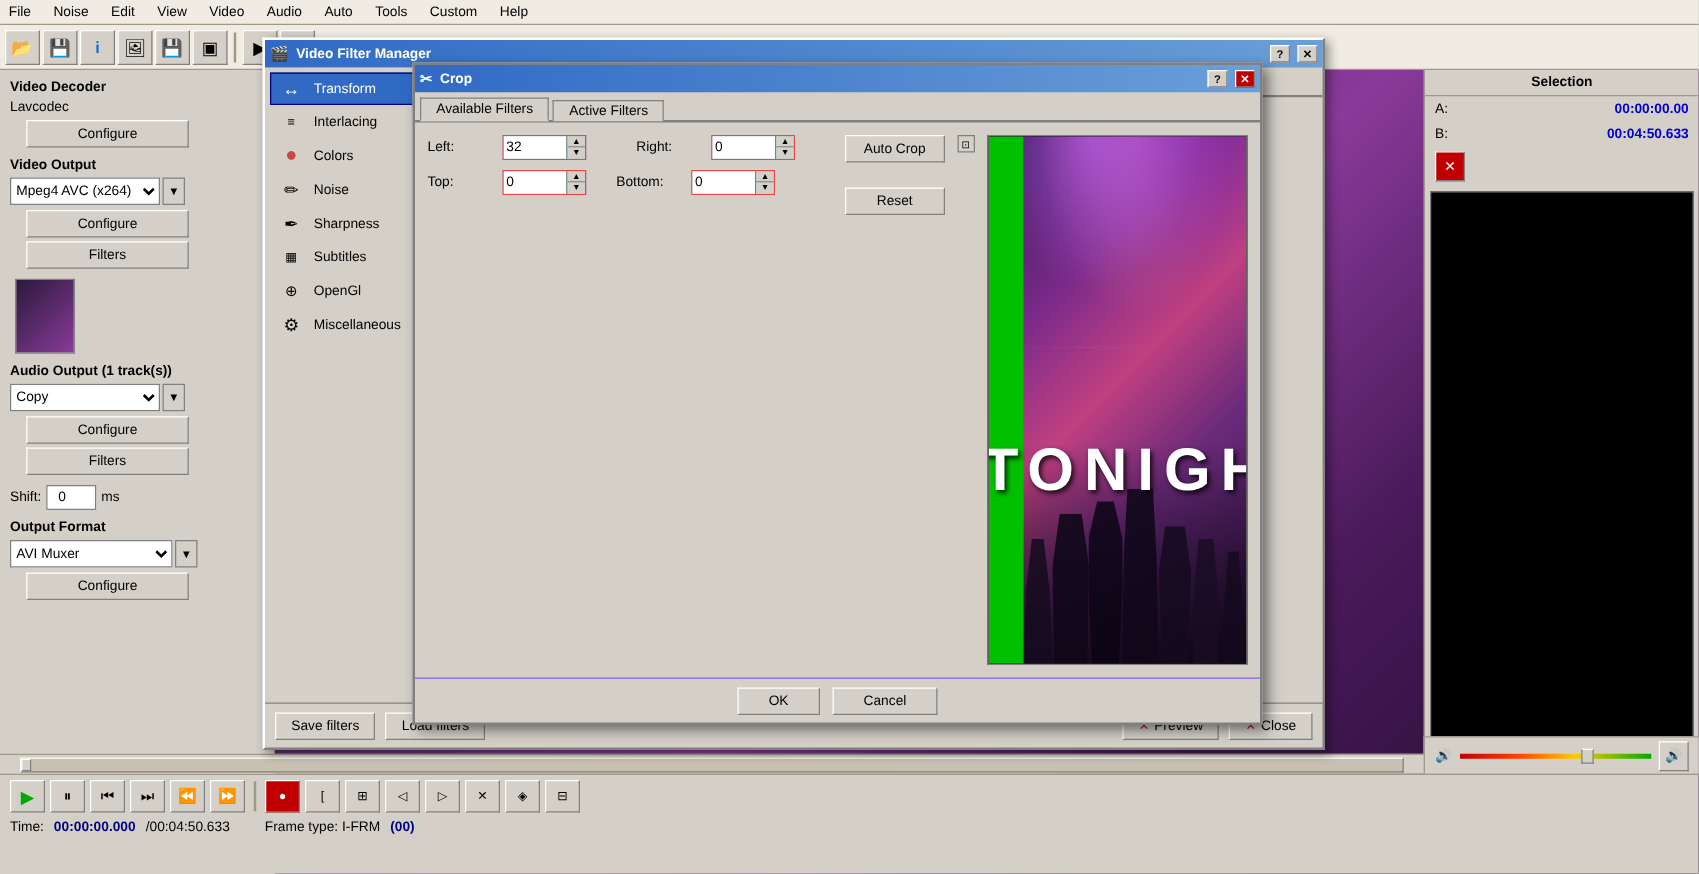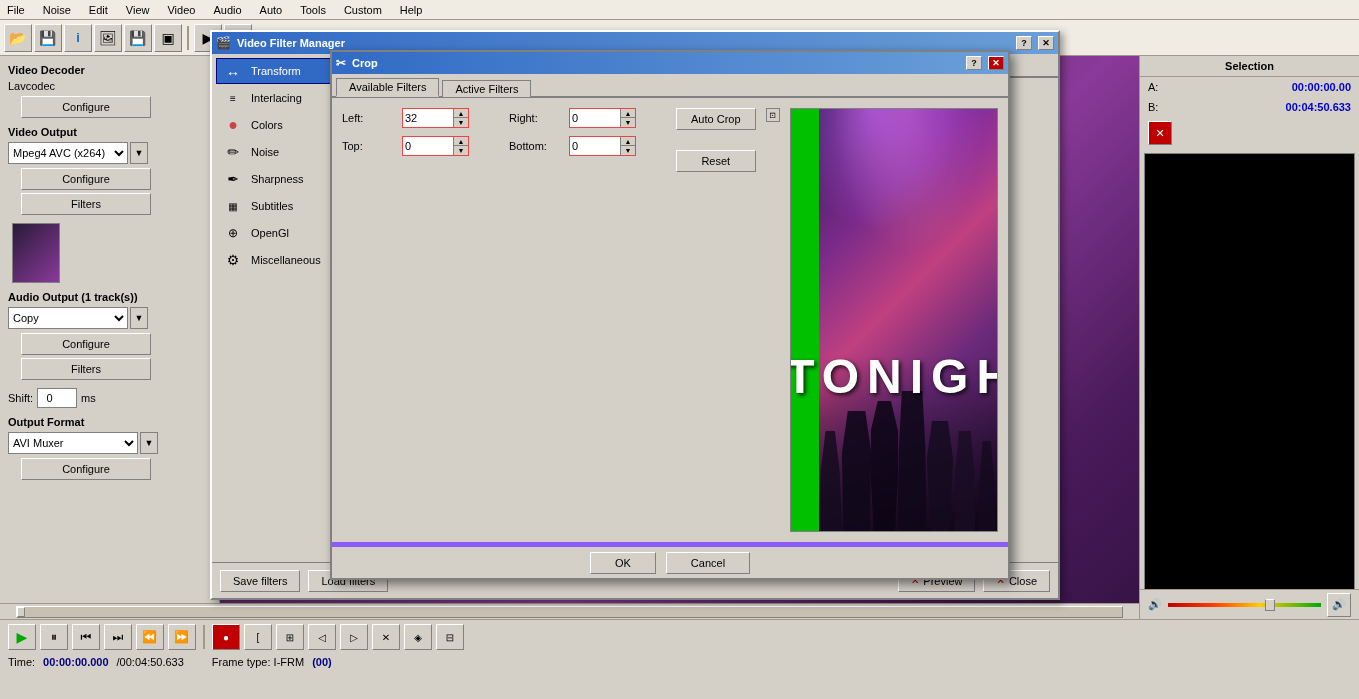--- a/index.html
+++ b/index.html
@@ -477,21 +477,21 @@
       font-size: 48px;
       font-weight: 900;
       color: #fff;
       text-shadow: 2px 2px 4px rgba(0,0,0,0.8);
       letter-spacing: 8px;
       font-family: Arial Black, sans-serif;
     }
 
     .crop-footer {
       height: 36px;
-      border-top: 5px solid #8b5cf6;
+      border-top: 1px solid #8b5cf6;
       display: flex;
       align-items: center;
       justify-content: center;
       gap: 10px;
       padding: 0 10px;
     }
     .crop-footer-btn {
       height: 22px;
       padding: 0 24px;
       background: #d4d0c8;
@@ -895,21 +895,21 @@
 
         <div class="crop-fields-row">
           <span class="crop-label">Top:</span>
           <div class="crop-input-wrap">
             <input class="crop-input" type="text" value="0" style="">
             <div class="crop-spin-btns">
               <div class="crop-spin-btn">▲</div>
               <div class="crop-spin-btn">▼</div>
             </div>
           </div>
-          <span class="crop-label" style="margin-left:20px;">Bottom:</span>
+          <span class="crop-label" style="margin-left:4px;">Bottom:</span>
           <div class="crop-input-wrap">
             <input class="crop-input" type="text" value="0" style="">
             <div class="crop-spin-btns">
               <div class="crop-spin-btn">▲</div>
               <div class="crop-spin-btn">▼</div>
             </div>
           </div>
         </div>
       </div>
 

